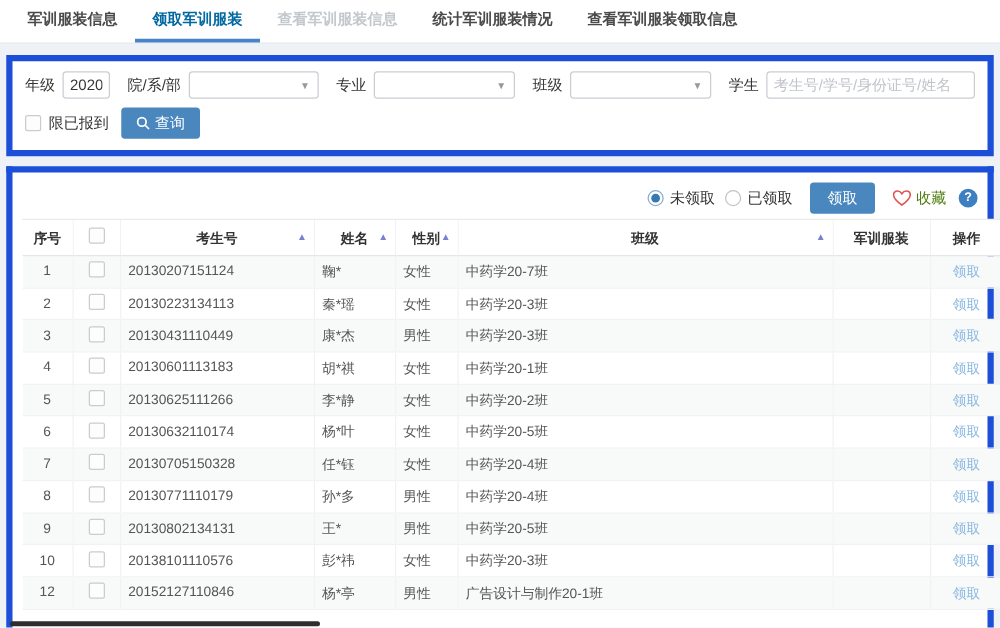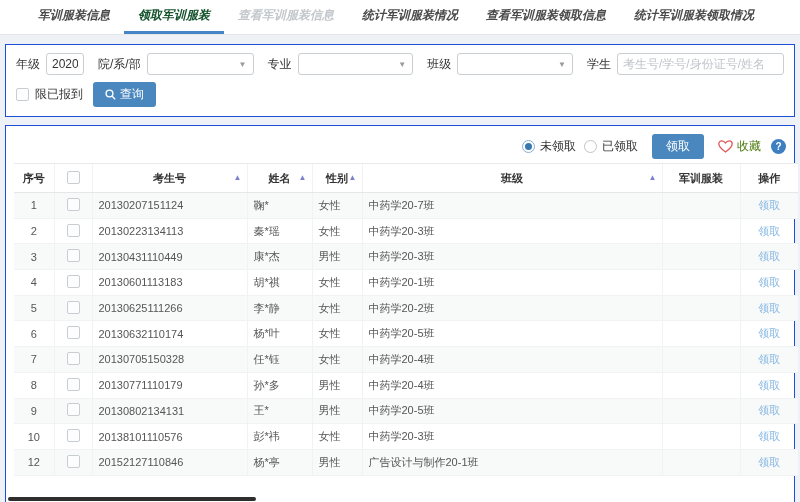--- a/index.html
+++ b/index.html
@@ -1,28 +1,28 @@
 <!DOCTYPE html>
 <html><head>
 <meta charset="utf-8">
 <style>
   html,body{margin:0;padding:0;width:800px;height:502px;overflow:hidden;
     font-family:"Liberation Sans","DejaVu Sans",sans-serif;background:#eef1f5;color:#333;}
   .page{position:relative;width:800px;height:502px;}
 
   
-  .tabbar{background:#fff;height:34px;display:flex;align-items:stretch;padding-left:24px;
-    border-bottom:1px solid #e3e7ea;font-style:italic;}
+  .tabbar{background:#fff;height:34px;display:flex;align-items:stretch;padding-left:8px;
+    border-bottom:1px solid #e3e7ea;}
   .tab{font-size:12px;font-weight:bold;color:#4a4a4a;padding:0 14px;display:flex;align-items:center;
     border-bottom:3px solid transparent;cursor:pointer;white-space:nowrap;}
-  .tab.active{color:#14532d;border-bottom-color:#4584c6;}
+  .tab.active{color:#0369a1;border-bottom-color:#4584c6;}
   .tab.disabled{color:#c3c8cd;}
 
   
-  .panel{background:#fff;margin:9px 5px 0 5px;border:1px solid #1d4ed8;}
+  .panel{background:#fff;margin:9px 5px 0 5px;border:5px solid #1d4ed8;}
   .filter-panel{padding:8px 10px 9px 10px;}
   .frow{display:flex;align-items:center;}
   .flabel{font-size:12px;color:#333;margin-right:6px;white-space:nowrap;}
   .finput{height:22px;border:1px solid #c9ced3;border-radius:3px;background:#fff;
     font-size:12px;color:#333;box-sizing:border-box;padding:0 5px;outline:none;
     font-family:"Liberation Sans","DejaVu Sans",sans-serif;}
   .grade-input{width:38px;text-align:center;}
   .selectbox{height:22px;border:1px solid #c9ced3;border-radius:3px;background:#fff;
     display:flex;align-items:center;justify-content:flex-end;box-sizing:border-box;
     padding:0 6px;cursor:pointer;}
@@ -90,23 +90,20 @@
       </div>
       <div class="tab disabled">
         <span>查看军训服装信息</span>
       </div>
       <div class="tab">
         <span>统计军训服装情况</span>
       </div>
       <div class="tab">
         <span>查看军训服装领取信息</span>
       </div>
-      <div class="tab">
-        <span>统计军训服装领取情况</span>
-      </div>
     </div>
 
   <div class="panel filter-panel">
     <div class="frow">
       <span class="flabel">年级</span>
       <input class="finput grade-input" style="margin-right: 14px;" value="2020">
       <span class="flabel">院/系/部</span>
       <div class="selectbox sel-dept">
         <span class="caret">▼</span>
       </div>

